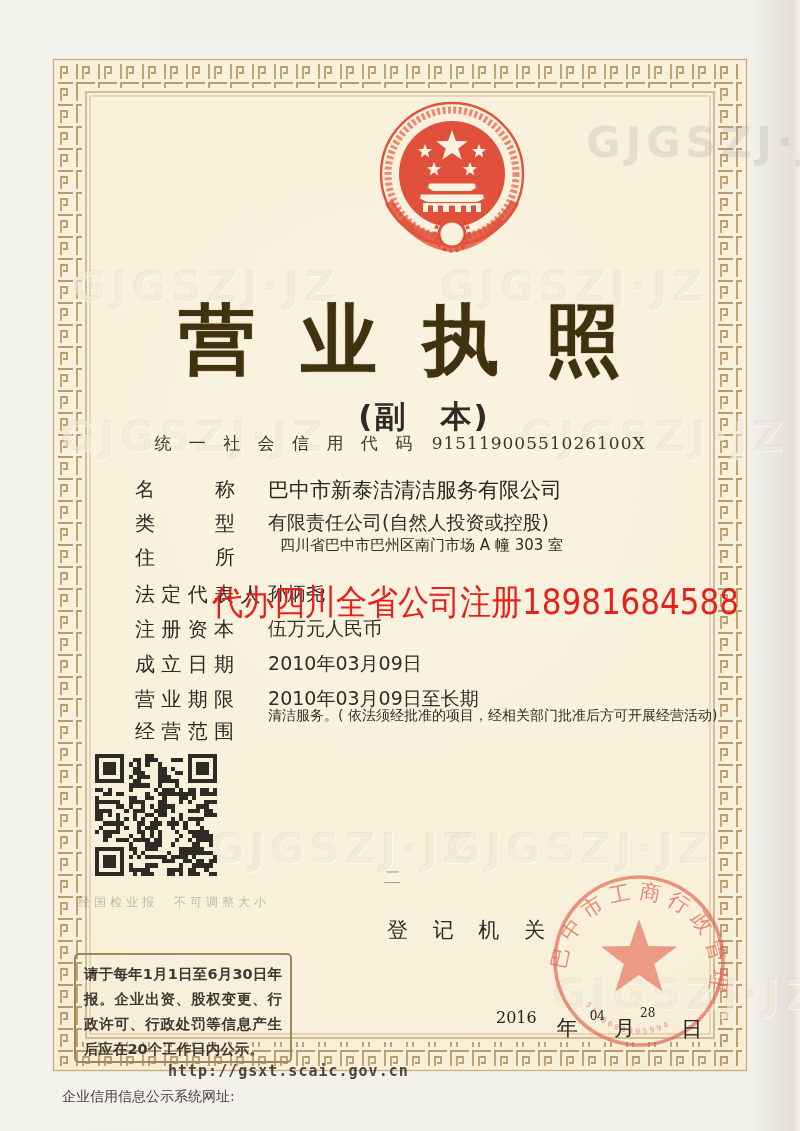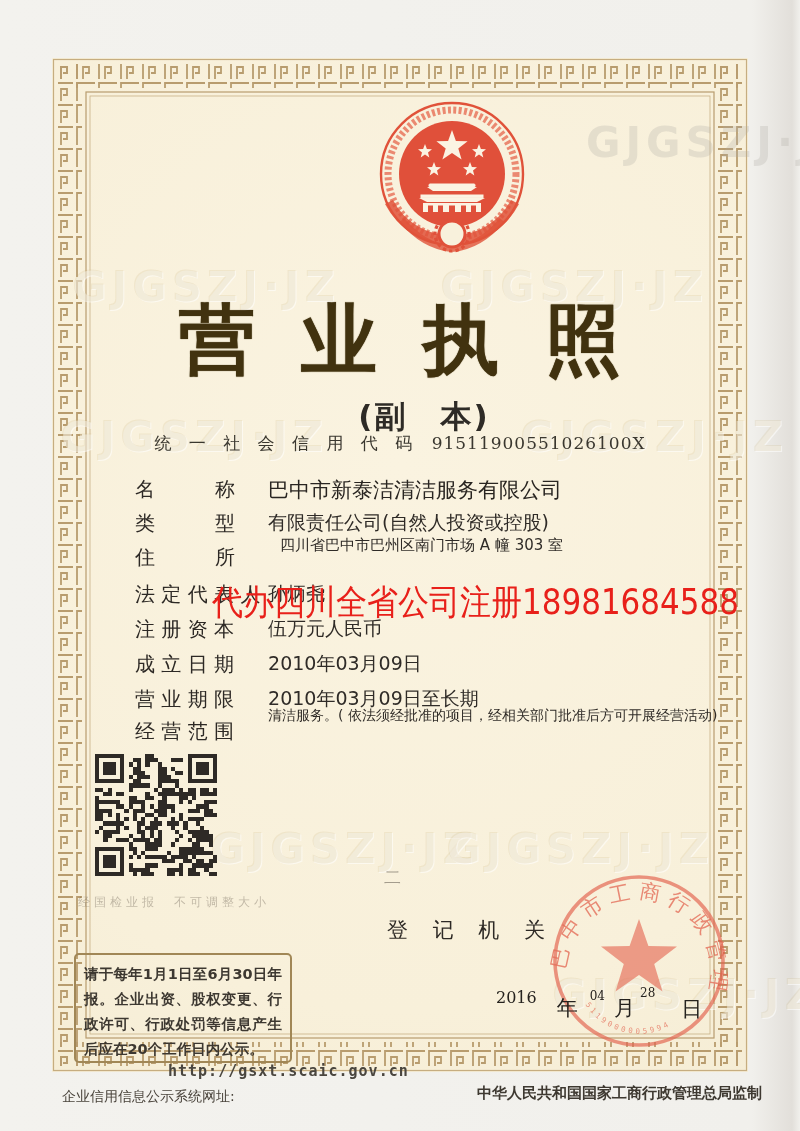--- a/index.html
+++ b/index.html
@@ -71,21 +71,21 @@
     position:absolute;left:22px;top:895px;width:198px;height:92px;
     border:2px solid #a18756;border-radius:5px;padding:7px 8px;
     font-size:14.5px;line-height:1.72;color:#3d3831;font-weight:600;
     text-align:justify;
   }
   
   .reg-label{position:absolute;left:335px;top:858px;font-size:21px;color:#2d2925;
       letter-spacing:9px;white-space:nowrap;}
   .seal{position:absolute;left:498px;top:814px;opacity:.88;}
   .dateline{
-    position:absolute;left:444px;top:928px;display:flex;align-items:flex-start;
+    position:absolute;left:444px;top:948px;display:flex;align-items:flex-start;
     color:#25221e;white-space:nowrap;
   }
   .dateline .y{font-size:16px;font-family:"DejaVu Serif","Liberation Serif",serif;position:relative;top:2px;}
   .dateline .u{font-size:21px;position:relative;top:8px;}
   .dateline .u.nian{margin-left:20px;}
   .dateline .sm{font-size:12px;font-family:"DejaVu Serif","Liberation Serif",serif;position:relative;}
   .dateline .mo{margin-left:12px;top:3px;}
   .dateline .u.yue{margin-left:9px;}
   .dateline .dd{margin-left:5px;top:0;}
   .dateline .u.ri{margin-left:26px;top:9px;}
@@ -566,15 +566,14 @@
       <span class="sm mo">04</span>
       <span class="u yue">月</span>
       <span class="sm dd">28</span>
       <span class="u ri">日</span>
     </div>
 
   </div>
 
   <div class="url">http://gsxt.scaic.gov.cn</div>
   <div class="footer-left">企业信用信息公示系统网址:</div>
-  <div class="footer-right">中华人民共和国国家工商行政管理总局监制</div>
 
 </div>
 
 </body></html>

